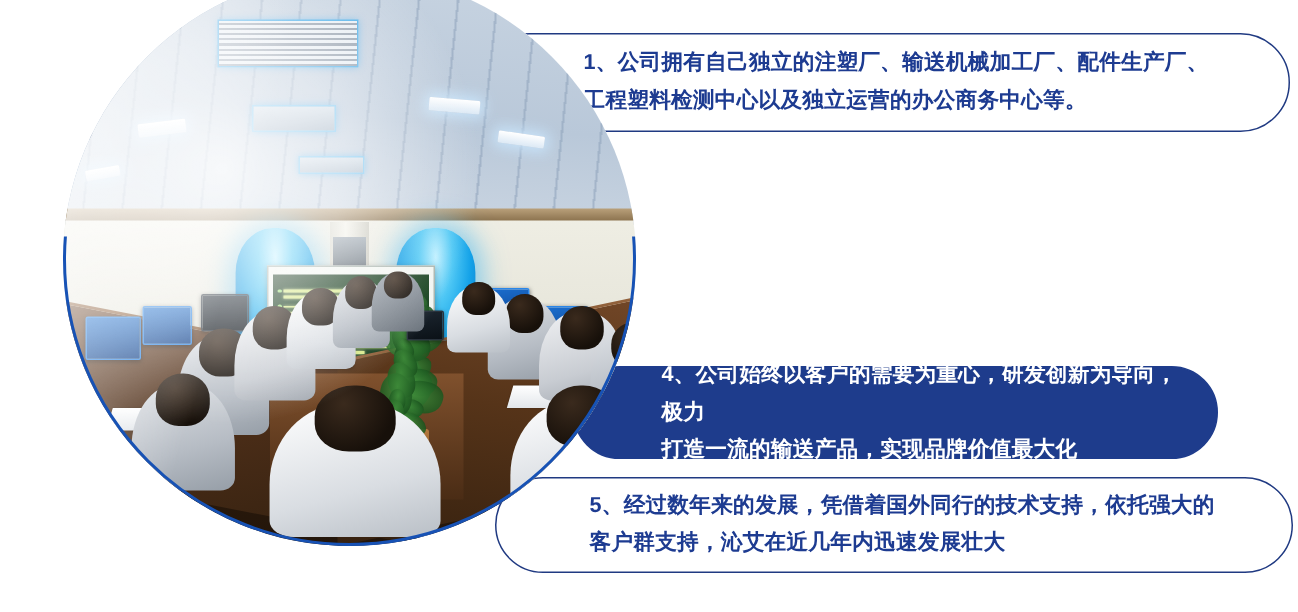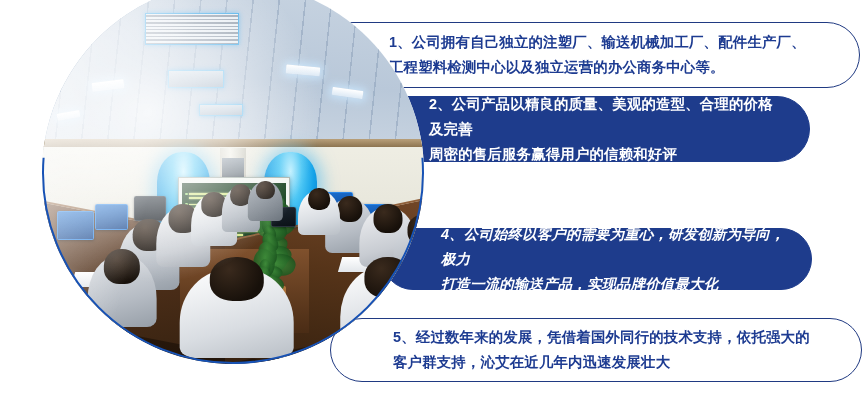--- a/index.html
+++ b/index.html
@@ -56,21 +56,21 @@
     border: 1.3px solid #1e3c8c;
   }
   .bubble.dark .bubble-text {
     color: #ffffff;
   }
 
   
   #bubble-1 { left: 320px;  top: 22px;  width: 540px; height: 66px;  padding: 0 26px 0 68px; }
   #bubble-2 { left: 352px;  top: 96px;  width: 458px; height: 66px;  padding: 0 24px 0 76px; }
   #bubble-3 { left: 372px;  top: 172px; width: 490px; height: 62px;  padding: 0 24px 0 56px; }
-  #bubble-4 { left: 382px;  top: 228px; width: 430px; height: 62px;  padding: 0 22px 0 58px; font-style: italic; }
+  #bubble-4 { left: 382px;  top: 244px; width: 430px; height: 62px;  padding: 0 22px 0 58px; }
   #bubble-5 { left: 330px;  top: 318px; width: 532px; height: 64px;  padding: 0 24px 0 62px; }
 
   
   #photo-circle {
     position: absolute;
     left: 42px;
     top: -18px;
     width: 382px;
     height: 382px;
     border-radius: 50%;
@@ -268,24 +268,20 @@
 
 <div id="stage">
 
   <div id="bubble-list">
 
     <div class="bubble light" id="bubble-1">
       <div class="bubble-text">1、公司拥有自己独立的注塑厂、输送机械加工厂、配件生产厂、
 工程塑料检测中心以及独立运营的办公商务中心等。</div>
     </div>
 
-    <div class="bubble dark" id="bubble-2">
-      <div class="bubble-text">2、公司产品以精良的质量、美观的造型、合理的价格及完善
-周密的售后服务赢得用户的信赖和好评</div>
-    </div>
 
 
     <div class="bubble dark" id="bubble-4">
       <div class="bubble-text">4、公司始终以客户的需要为重心，研发创新为导向，极力
 打造一流的输送产品，实现品牌价值最大化</div>
     </div>
 
     <div class="bubble light" id="bubble-5">
       <div class="bubble-text">5、经过数年来的发展，凭借着国外同行的技术支持，依托强大的
 客户群支持，沁艾在近几年内迅速发展壮大</div>

